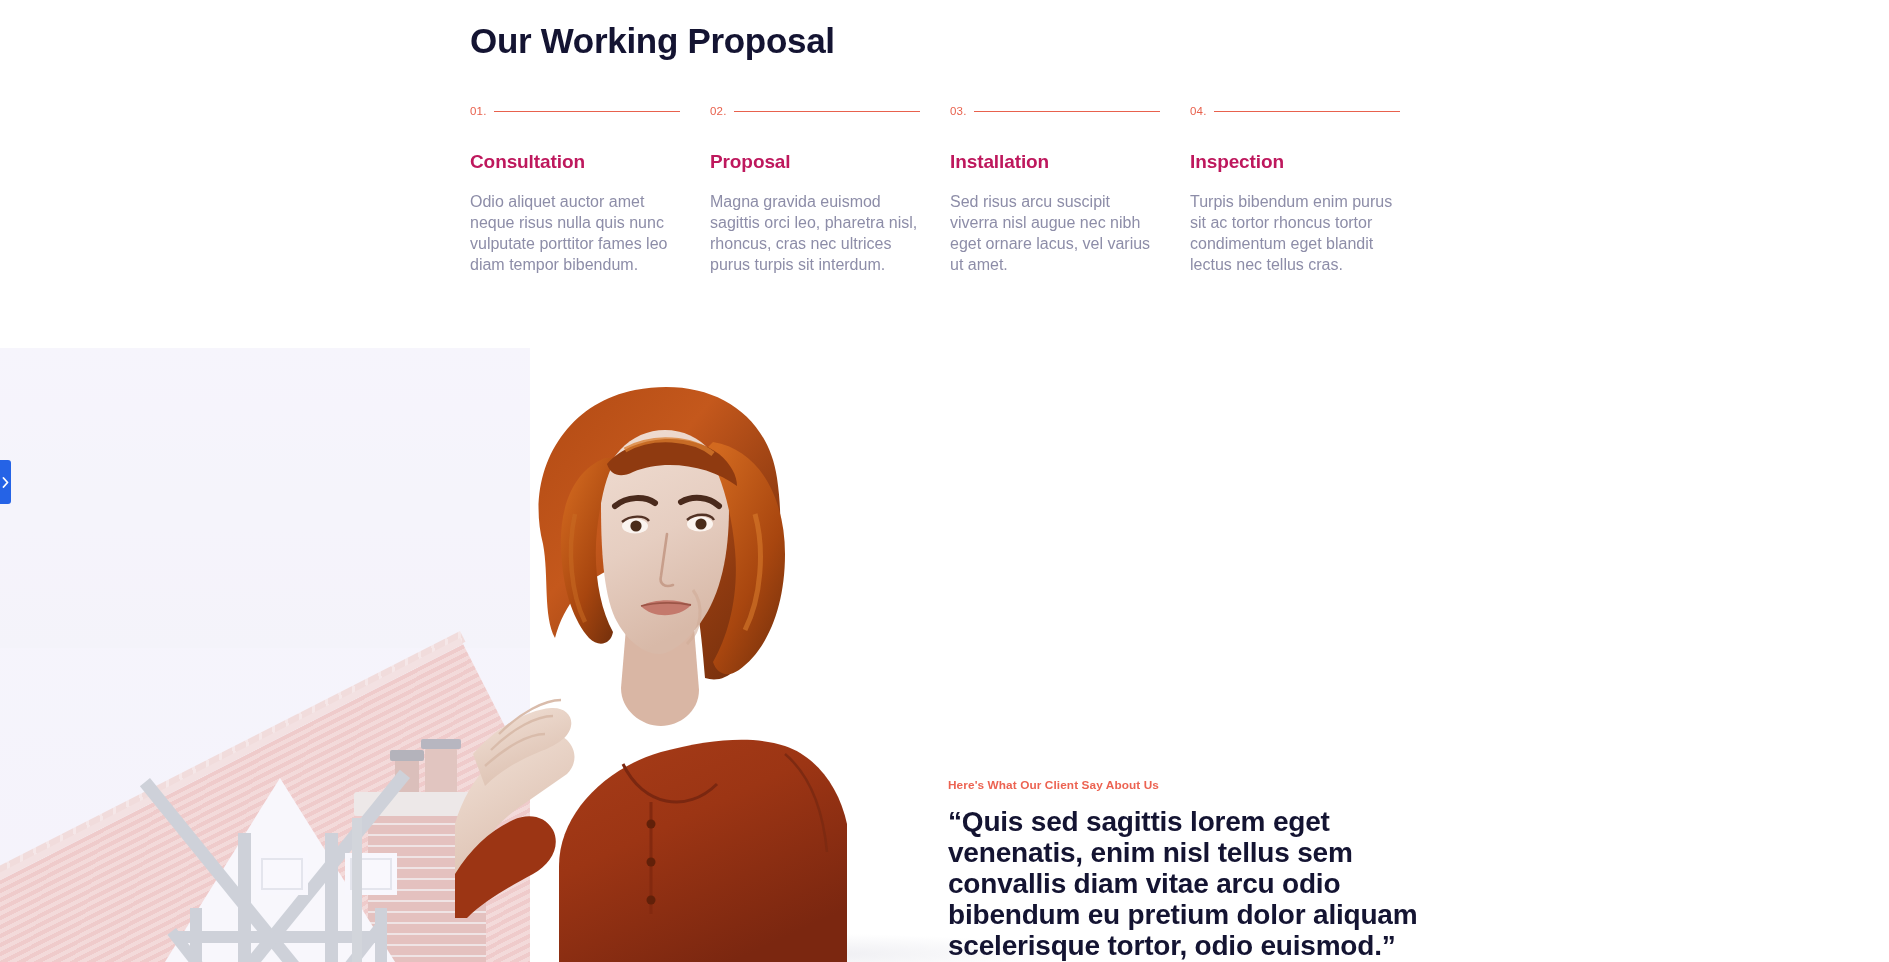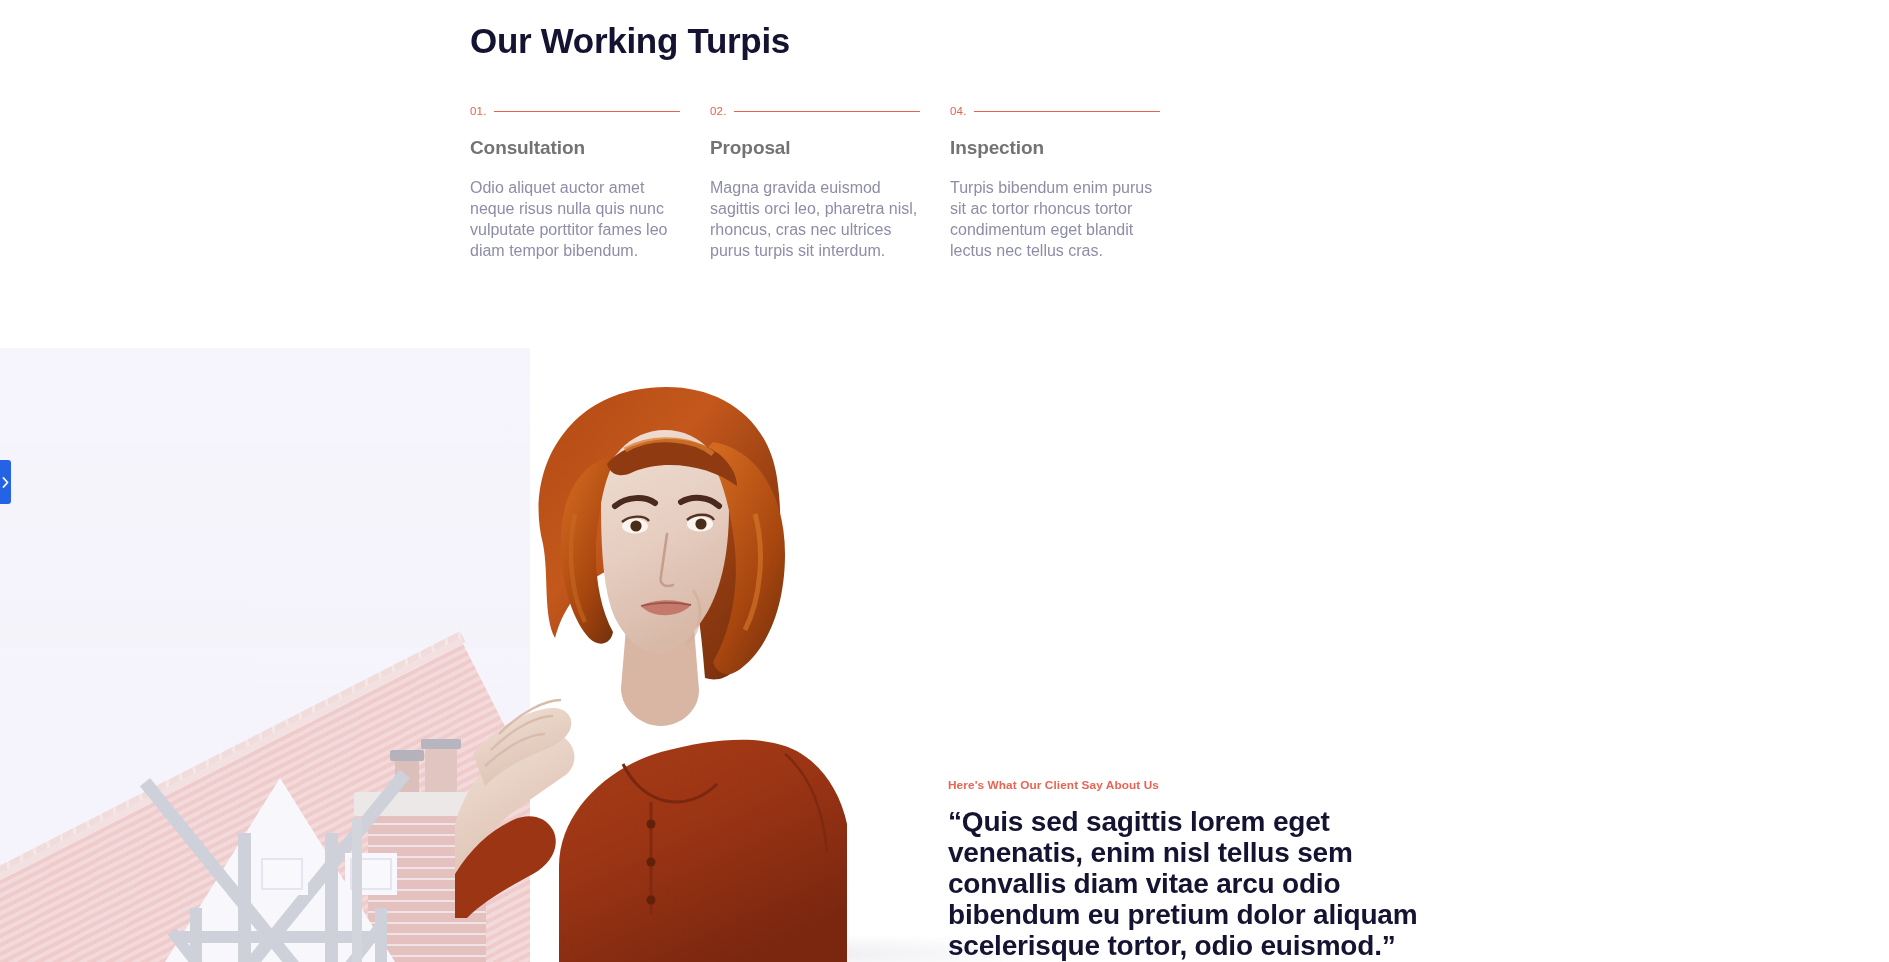--- a/index.html
+++ b/index.html
@@ -72,41 +72,41 @@
     width: 240px;
     padding-right: 30px;
     position: relative;
   }
 
   .step-head {
     display: flex;
     align-items: center;
     gap: 7px;
     height: 14px;
-    margin-bottom: 19px;
+    margin-bottom: 33px;
   }
 
   .step-num {
     font-size: 11.5px;
     font-weight: 500;
     color: #e8614d;
     letter-spacing: 0.2px;
     white-space: nowrap;
   }
 
   .step-rule {
     flex: 1;
     height: 1px;
     background: #e8614d;
   }
 
   .step-name {
     font-size: 19px;
     font-weight: 700;
-    color: #737373;
+    color: #be185d;
     letter-spacing: -0.1px;
     margin-bottom: 17px;
     line-height: 1.2;
   }
 
   .step-desc {
     font-size: 16px;
     line-height: 21px;
     color: #8d8da8;
     font-weight: 400;
@@ -304,21 +304,21 @@
   <div class="edge-tab">
     <span>
       <svg width="7" height="11" viewBox="0 0 7 11" fill="none" aria-hidden="true">
         <path d="M1.5 1 L5.5 5.5 L1.5 10" stroke="#ffffff" stroke-width="1.8" stroke-linecap="round" stroke-linejoin="round"></path>
       </svg>
     </span>
   </div>
 
   <section class="process-section">
 
-    <h1 class="process-title">Our Working Turpis</h1>
+    <h1 class="process-title">Our Working Proposal</h1>
 
     <div class="steps">
 
       <div class="step">
         <div class="step-head">
           <span class="step-num">01.</span>
           <span class="step-rule"></span>
         </div>
         <div class="step-name">Consultation</div>
         <p class="step-desc">Odio aliquet auctor amet neque risus nulla quis nunc vulputate porttitor fames leo diam tempor bibendum.</p>
@@ -326,20 +326,28 @@
 
       <div class="step">
         <div class="step-head">
           <span class="step-num">02.</span>
           <span class="step-rule"></span>
         </div>
         <div class="step-name">Proposal</div>
         <p class="step-desc">Magna gravida euismod sagittis orci leo, pharetra nisl, rhoncus, cras nec ultrices purus turpis sit interdum.</p>
       </div>
 
+      <div class="step">
+        <div class="step-head">
+          <span class="step-num">03.</span>
+          <span class="step-rule"></span>
+        </div>
+        <div class="step-name">Installation</div>
+        <p class="step-desc">Sed risus arcu suscipit viverra nisl augue nec nibh eget ornare lacus, vel varius ut amet.</p>
+      </div>
 
       <div class="step">
         <div class="step-head">
           <span class="step-num">04.</span>
           <span class="step-rule"></span>
         </div>
         <div class="step-name">Inspection</div>
         <p class="step-desc">Turpis bibendum enim purus sit ac tortor rhoncus tortor condimentum eget blandit lectus nec tellus cras.</p>
       </div>
 

